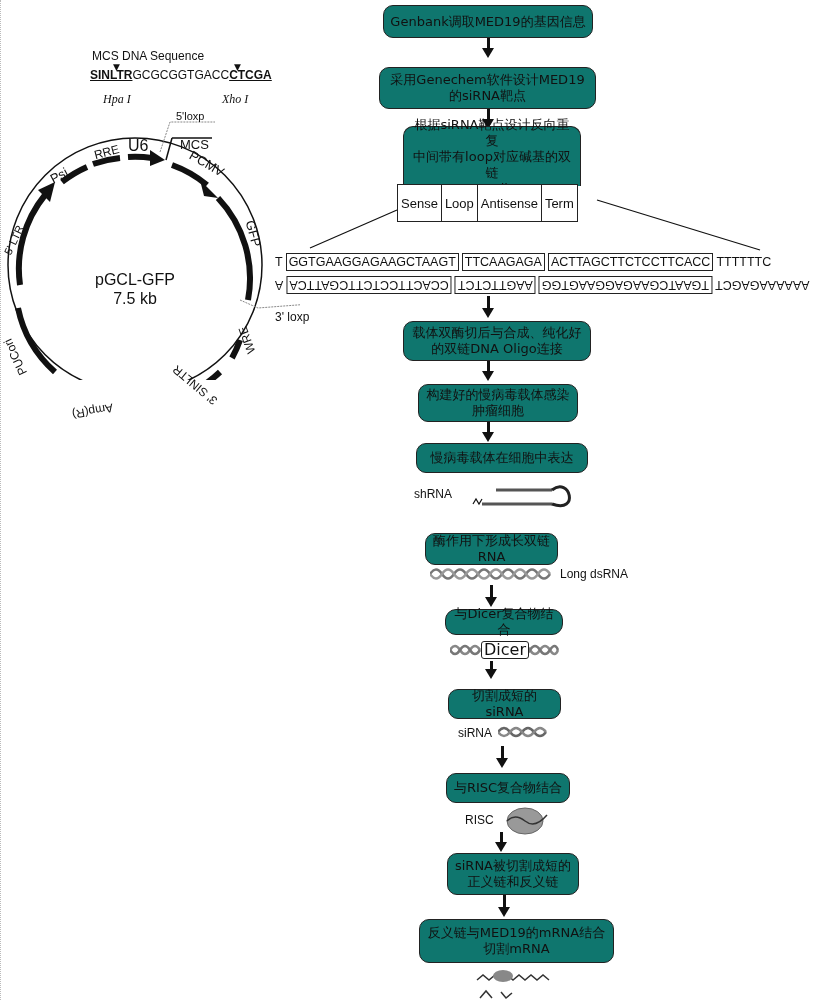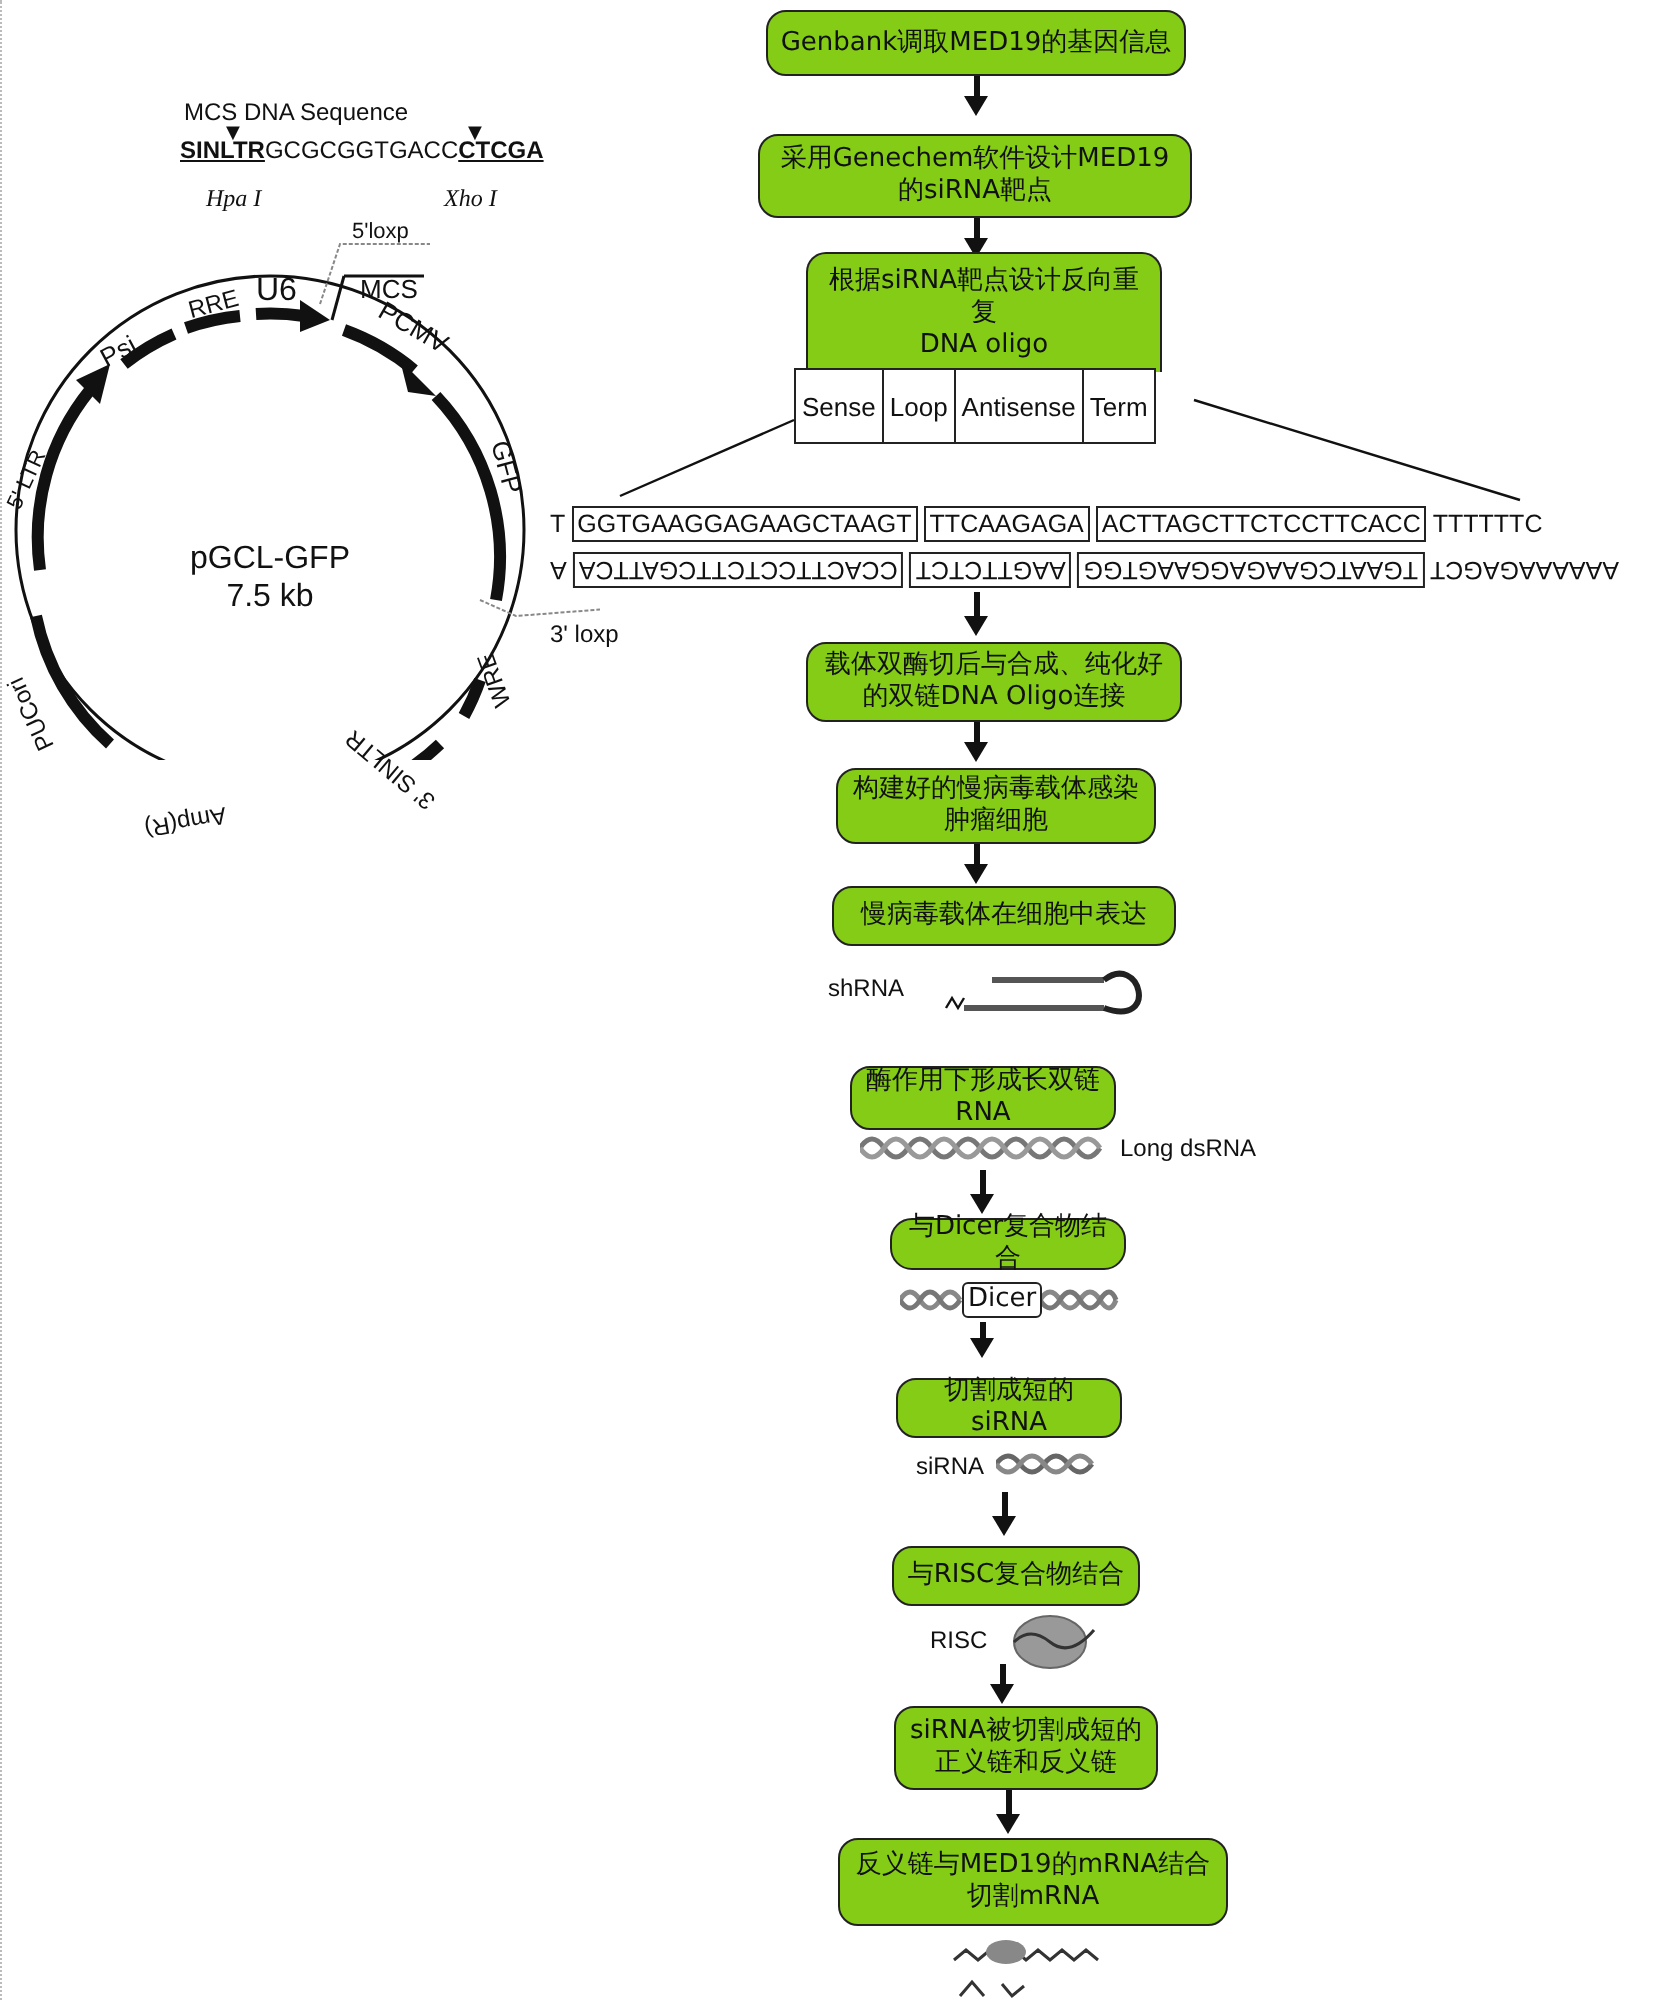--- a/index.html
+++ b/index.html
@@ -1,19 +1,19 @@
 <!DOCTYPE html>
 <html><head>
 <meta charset="utf-8">
 <style>
   html,body{margin:0;padding:0;background:#fff;}
   body{width:840px;height:1000px;position:relative;overflow:hidden;font-family:"DejaVu Sans","Liberation Sans",sans-serif;color:#111;}
   .dotted-edge{position:absolute;left:0;top:0;width:1px;height:1000px;border-left:1px dotted #bbb;}
   .abs{position:absolute;}
-  .box{position:absolute;border:1.5px solid #222;border-radius:10px;background:#84cc16;text-align:center;font-size:13px;line-height:16px;display:flex;align-items:center;justify-content:center;box-sizing:border-box;padding:2px 4px;}
+  .box{position:absolute;border:1.5px solid #222;border-radius:10px;background:#0f766e;text-align:center;font-size:13px;line-height:16px;display:flex;align-items:center;justify-content:center;box-sizing:border-box;padding:2px 4px;}
   .box span{display:block;}
   .arrow{position:absolute;width:0;height:0;}
   .arrow .shaft{position:absolute;left:-1.5px;top:0;width:3px;background:#111;}
   .arrow .head{position:absolute;left:-6px;width:0;height:0;border-left:6px solid transparent;border-right:6px solid transparent;border-top:10px solid #111;}
   .mcs-title{font-family:"Liberation Sans",sans-serif;font-size:12px;}
   .mcs-seq{font-family:"Liberation Sans",sans-serif;font-size:12px;letter-spacing:0;}
   .mcs-seq b{text-decoration:underline;}
   .enz{font-family:"Liberation Serif",serif;font-style:italic;font-size:12px;text-align:center;}
   .seg-table{position:absolute;display:flex;border:1.2px solid #222;background:#fff;}
   .seg-table div{border-right:1.2px solid #222;font-size:13px;font-family:"Liberation Sans",sans-serif;padding:0 3px;display:flex;align-items:center;height:36px;}
@@ -103,20 +103,21 @@
     </div>
   </div>
 <div class="arrow" style="left:488px;top:109px;">
     <div class="shaft" style="height:12px;"></div>
     <div class="head" style="top:10px;"></div>
   </div>
 
 <div class="box" style="left:403px;top:126px;width:178px;height:60px;border-radius:10px 10px 0 0;border-bottom:none;">
     <div>
       <span>根据siRNA靶点设计反向重复</span>
+      <span>中间带有loop对应碱基的双链</span>
       <span>DNA oligo</span>
     </div>
   </div>
 <div class="seg-table" style="left:397px;top:184px;">
   <div>Sense</div>
   <div>Loop</div>
   <div>Antisense</div>
   <div>Term</div>
 </div>
 <svg class="abs" style="left:0;top:0;" width="840" height="260">
@@ -193,21 +194,21 @@
 
 <div class="box" style="left:445px;top:609px;width:118px;height:26px;border-radius:11px;">
     <span>与Dicer复合物结合</span>
   </div>
 <svg class="abs" style="left:450px;top:640px;" width="110" height="20">
   <path d="M0 10 Q5 2 10 10 T20 10 T30 10" fill="none" stroke="#888" stroke-width="2.5"></path>
   <path d="M0 10 Q5 18 10 10 T20 10 T30 10" fill="none" stroke="#777" stroke-width="2.5"></path>
   <path d="M70 10 Q75 2 80 10 T90 10 T100 10 T108 10" fill="none" stroke="#888" stroke-width="2.5"></path>
   <path d="M70 10 Q75 18 80 10 T90 10 T100 10 T108 10" fill="none" stroke="#777" stroke-width="2.5"></path>
 </svg>
-<div class="abs" style="left:481px;top:641px;border:1.2px solid #222;border-radius:3px;padding:0 2px;font-size:13px;line-height:16px;background:#fff;">Dicer</div>
+<div class="abs" style="left:481px;top:641px;border:1.2px solid #222;border-radius:3px;padding:0 2px;font-size:16px;line-height:16px;background:#fff;">Dicer</div>
 <div class="arrow" style="left:491px;top:661px;">
     <div class="shaft" style="height:10px;"></div>
     <div class="head" style="top:8px;"></div>
   </div>
 
 <div class="box" style="left:448px;top:689px;width:113px;height:30px;">
     <span>切割成短的siRNA</span>
   </div>
 <div class="label" style="left:458px;top:726px;font-size:12px;">siRNA</div>
 <svg class="abs" style="left:498px;top:722px;" width="60" height="20">

